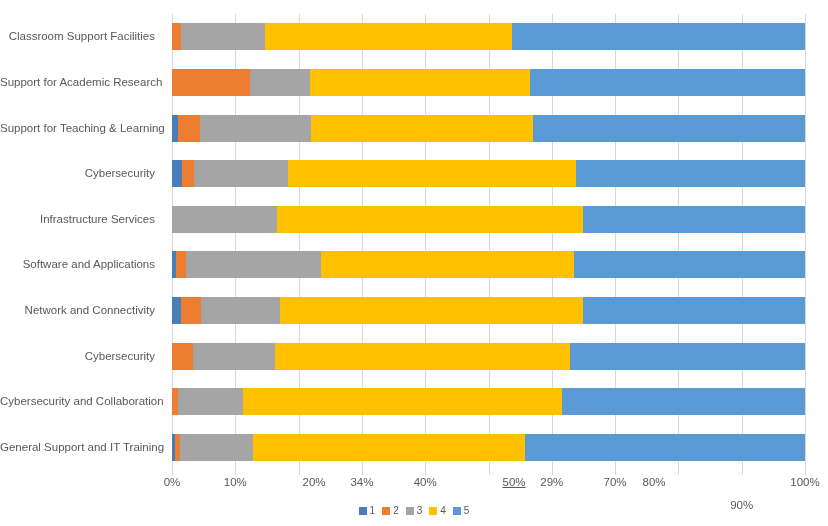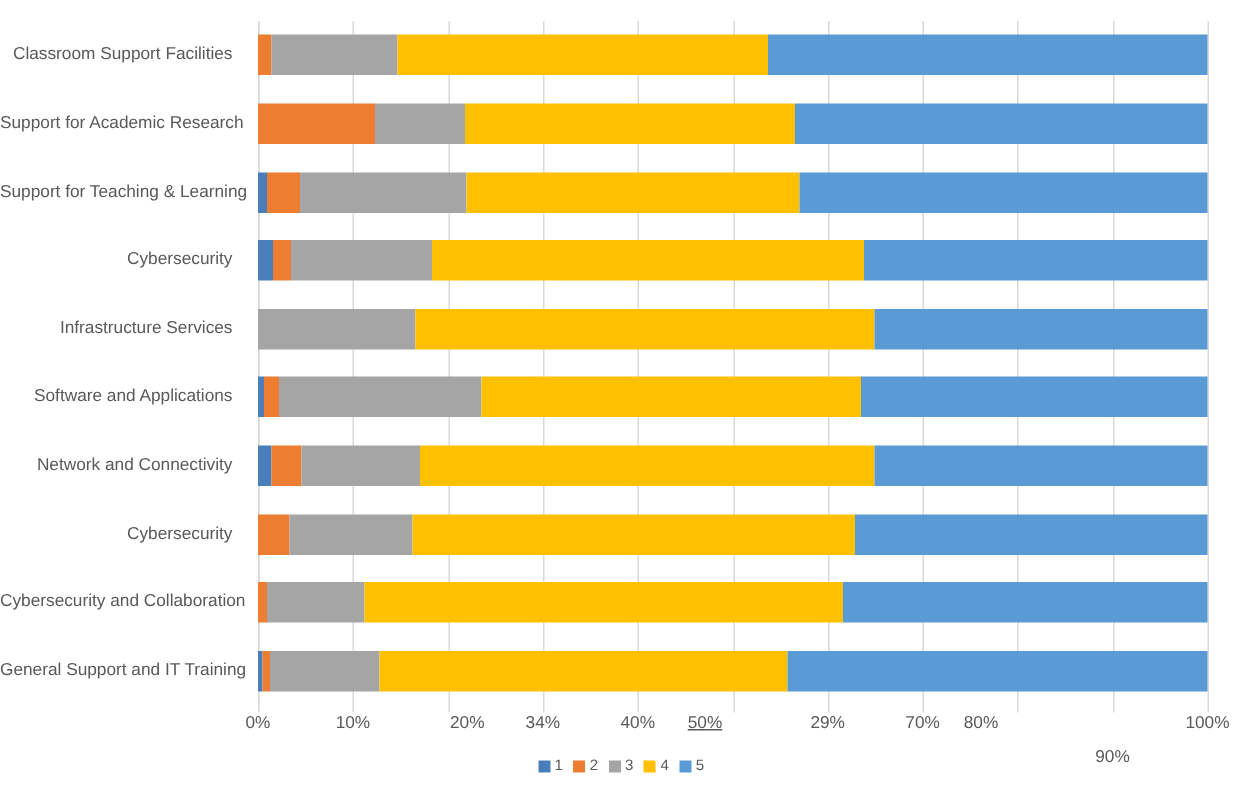--- a/index.html
+++ b/index.html
@@ -204,24 +204,24 @@
       <div class="cat-label-wrap" style="top: 251.3px; height: 27px; line-height: 27px; padding-right: 10px; color: rgb(89, 89, 89);">Software and Applications</div>
       <div class="cat-label-wrap" style="top: 296.9px; height: 27px; line-height: 27px; padding-right: 10px; color: rgb(89, 89, 89);">Network and Connectivity</div>
       <div class="cat-label-wrap" style="top: 342.5px; height: 27px; line-height: 27px; padding-right: 10px; color: rgb(89, 89, 89);">Cybersecurity</div>
       <div class="cat-label-wrap" style="top: 388.1px; height: 27px; line-height: 27px; padding-right: 10px; color: rgb(89, 89, 89);">Cybersecurity and Collaboration</div>
       <div class="cat-label-wrap" style="top: 433.7px; height: 27px; line-height: 27px; padding-right: 10px; color: rgb(89, 89, 89);">General Support and IT Training</div>
     </div>
 
   <div id="xaxis-labels">
       <div class="xtick" style="left: 142px; color: rgb(89, 89, 89);">0%</div>
       <div class="xtick" style="left: 205.3px; color: rgb(89, 89, 89);">10%</div>
-      <div class="xtick" style="left: 263px; color: rgb(89, 89, 89); text-align: right;">20%</div>
+      <div class="xtick" style="left: 284px; color: rgb(89, 89, 89);">20%</div>
       <div class="xtick" style="left: 331.9px; color: rgb(89, 89, 89);">34%</div>
       <div class="xtick" style="left: 395.2px; color: rgb(89, 89, 89);">40%</div>
-      <div class="xtick" style="left: 440px; color: rgb(89, 89, 89); text-decoration: underline;">50%</div>
+      <div class="xtick" style="left: 484px; color: rgb(89, 89, 89); text-decoration: underline;">50%</div>
       <div class="xtick" style="left: 521.8px; color: rgb(89, 89, 89);">29%</div>
       <div class="xtick" style="left: 585.1px; color: rgb(89, 89, 89);">70%</div>
       <div class="xtick" style="left: 624px; color: rgb(89, 89, 89);">80%</div>
       <div class="xtick" style="left: 711.7px; color: rgb(89, 89, 89); margin-top: 23px;">90%</div>
       <div class="xtick" style="left: 775px; color: rgb(89, 89, 89);">100%</div>
     </div>
 
   <div id="legend">
       <div class="legend-item">
         <span class="legend-swatch" style="background: rgb(74, 126, 187);"></span>

